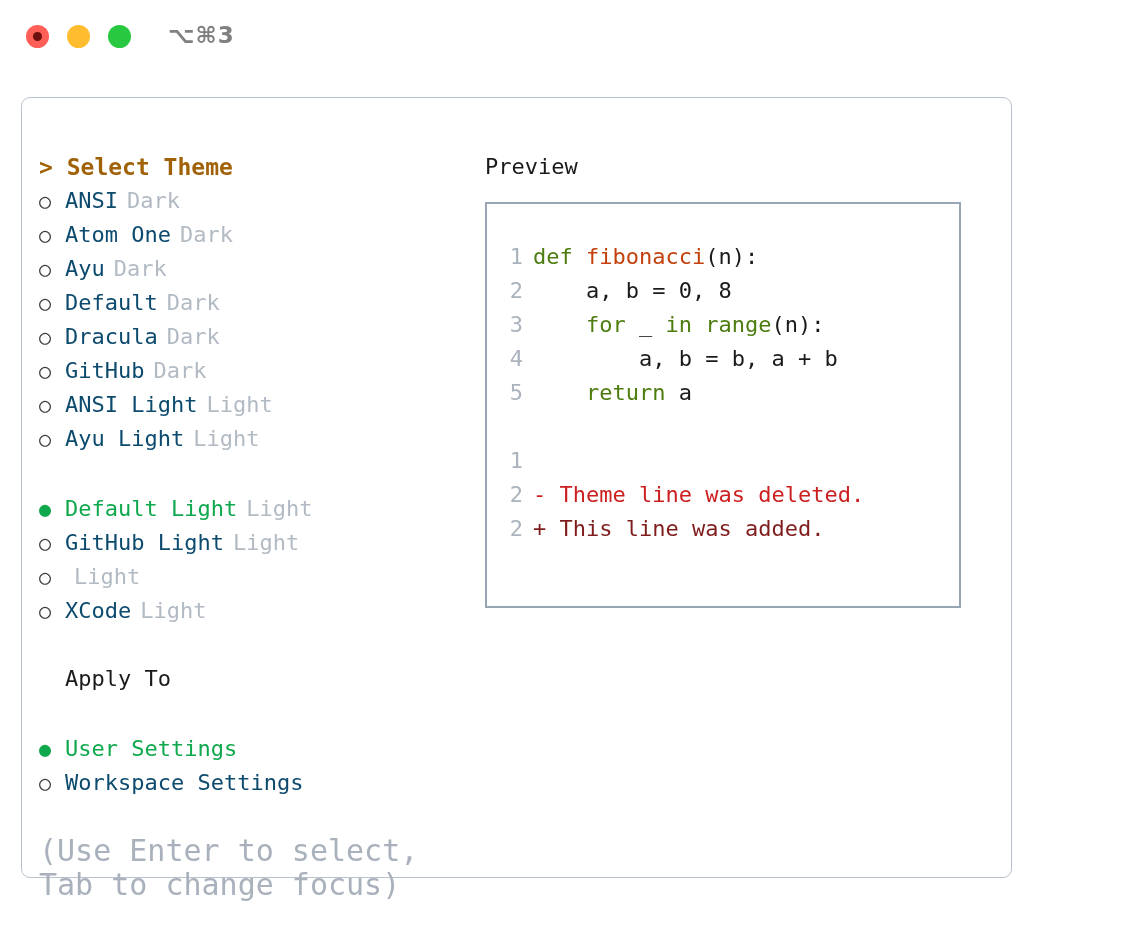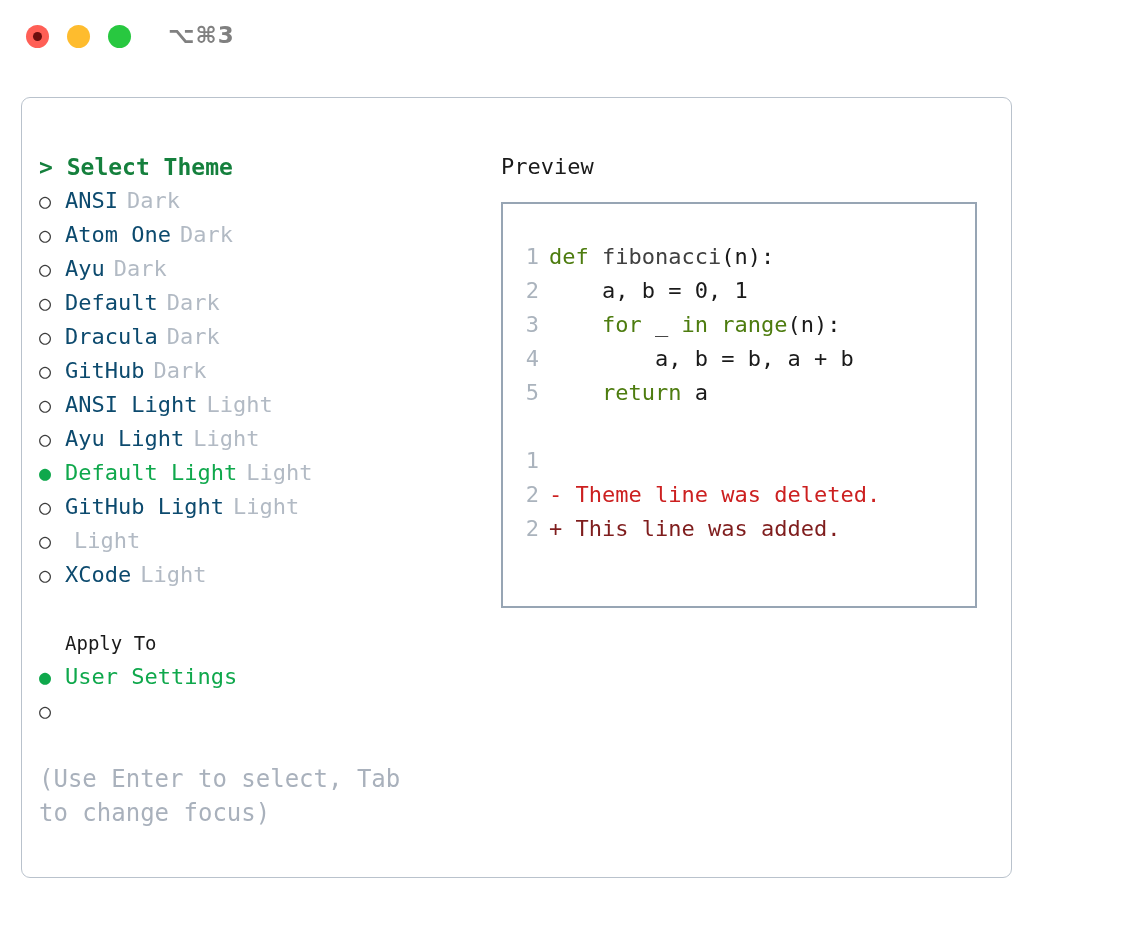--- a/index.html
+++ b/index.html
@@ -74,62 +74,62 @@
   }
   
   .left-col {
     position: absolute;
     left: 17px; top: 52px;
     width: 440px;
   }
   .section-header {
     font-size: 23px;
     font-weight: bold;
-    color: #15803d;
+    color: #a16207;
     line-height: 34px;
     white-space: pre;
   }
   .theme-list { margin-top: 0; }
   .row {
     display: flex;
     align-items: baseline;
     line-height: 34px;
     font-size: 22px;
     white-space: pre;
   }
   .marker {
     width: 26px;
     display: inline-block;
     color: #3d3d3d;
     font-size: 20px;
   }
   .marker.selected { color: #0fa84c; }
   .row-label { color: #0c4a6e; }
-  .row.is-selected .row-label { color: #0fa84c; }
+  .row.is-selected .row-label { color: #0fa84c; margin-top: 36px; }
   .row-suffix { color: #b2bac4; margin-left: 9px; }
   .apply-section { margin-top: 34px; }
   .apply-header {
-    font-size: 19px;
+    font-size: 22px;
     color: #1a1a1a;
     line-height: 34px;
     padding-left: 26px;
     white-space: pre;
   }
   .hint {
     margin-top: 34px;
-    font-size: 24px;
+    font-size: 30px;
     color: #a9b1bc;
     line-height: 34px;
     width: 400px;
     white-space: pre-wrap;
   }
   
   .right-col {
     position: absolute;
-    left: 479px; top: 52px;
+    left: 463px; top: 52px;
     width: 490px;
   }
   .preview-title {
     font-size: 22px;
     color: #1a1a1a;
     line-height: 34px;
     white-space: pre;
   }
   .preview-box {
     margin-top: 18px;
@@ -148,21 +148,21 @@
   }
   .lineno {
     width: 46px;
     text-align: right;
     color: #aab3bd;
     padding-right: 10px;
     box-sizing: border-box;
     flex: none;
   }
   .tok-kw   { color: #4d7c0f; }
-  .tok-fn   { color: #404040; }
+  .tok-fn   { color: #c2410c; }
   .tok-pl   { color: #1a1a1a; }
   .blank-line { height: 34px; }
   .diff-ctx { color: #8a8a8a; }
   .diff-del { color: #cc2020; }
   .diff-add { color: #7f1d1d; }
 </style>
 </head>
 <body>
 
 <div class="window">
@@ -194,33 +194,33 @@
           <div class="row is-selected"><span class="marker selected">●</span><span class="row-label">Default Light</span><span class="row-suffix">Light</span></div>
           <div class="row"><span class="marker">○</span><span class="row-label">GitHub Light</span><span class="row-suffix">Light</span></div>
           <div class="row"><span class="marker">○</span><span class="row-suffix">Light</span></div>
           <div class="row"><span class="marker">○</span><span class="row-label">XCode</span><span class="row-suffix">Light</span></div>
         </div>
 
       <div class="apply-section">
         <div class="apply-header">Apply To</div>
         <div id="apply-list">
             <div class="row is-selected"><span class="marker selected">●</span><span class="row-label">User Settings</span></div>
-            <div class="row"><span class="marker">○</span></div>
+            <div class="row"><span class="marker">○</span><span class="row-label">Workspace Settings</span></div>
           </div>
       </div>
 
       <div class="hint">(Use Enter to select, Tab to change focus)</div>
     </div>
 
     <div class="right-col">
       <div class="preview-title">Preview</div>
       <div class="preview-box">
         <div id="code-block">
             <div class="code-line"><span class="lineno">1</span><span><span class="tok-kw">def </span><span class="tok-fn">fibonacci</span><span class="tok-pl">(n):</span></span></div>
-            <div class="code-line"><span class="lineno">2</span><span><span class="tok-pl">    a, b = 0, 1</span></span></div>
+            <div class="code-line"><span class="lineno">2</span><span><span class="tok-pl">    a, b = 0, 8</span></span></div>
             <div class="code-line"><span class="lineno">3</span><span><span class="tok-pl">    </span><span class="tok-kw">for</span><span class="tok-pl"> _ </span><span class="tok-kw">in</span><span class="tok-pl"> </span><span class="tok-kw">range</span><span class="tok-pl">(n):</span></span></div>
             <div class="code-line"><span class="lineno">4</span><span><span class="tok-pl">        a, b = b, a + b</span></span></div>
             <div class="code-line"><span class="lineno">5</span><span><span class="tok-pl">    </span><span class="tok-kw">return</span><span class="tok-pl"> a</span></span></div>
           </div>
         <div class="blank-line"></div>
         <div id="diff-block">
             <div class="code-line"><span class="lineno">1</span></div>
             <div class="code-line"><span class="lineno">2</span><span class="diff-del">- Theme line was deleted.</span></div>
             <div class="code-line"><span class="lineno">2</span><span class="diff-add">+ This line was added.</span></div>
           </div>

